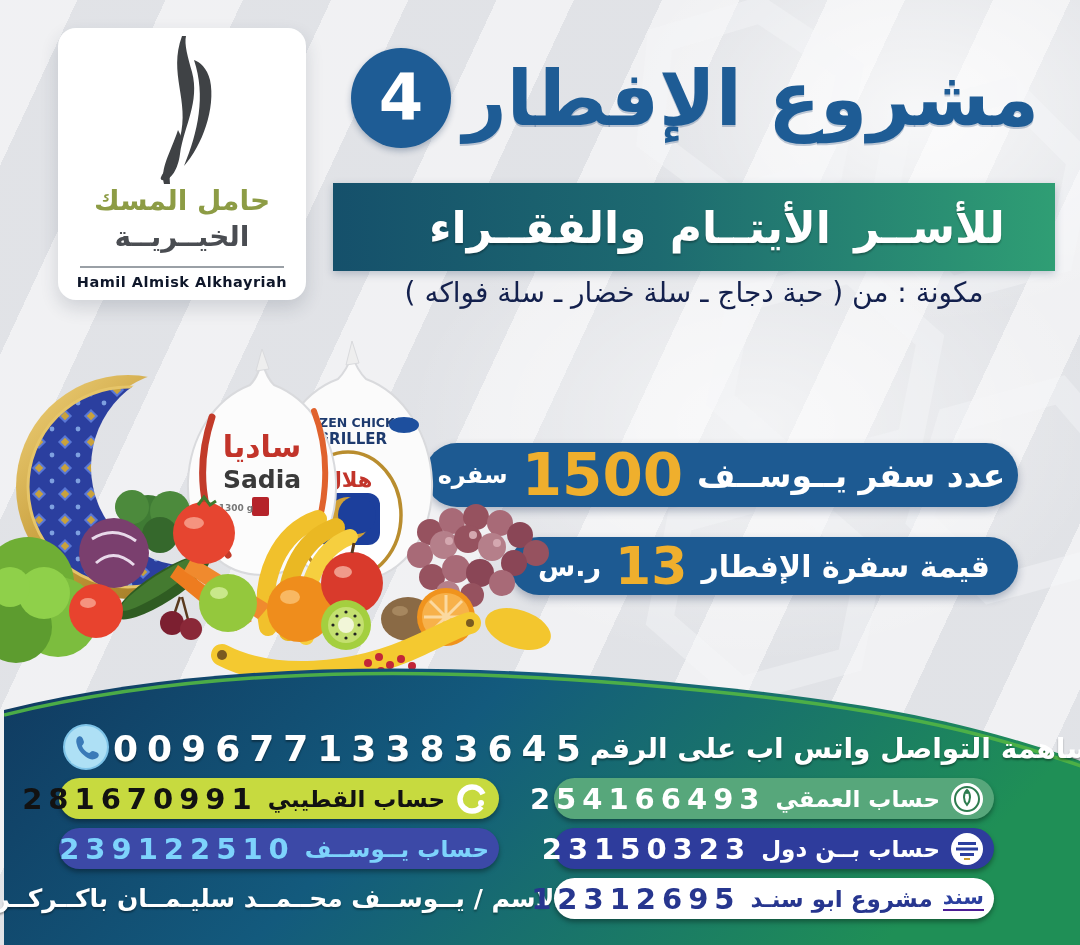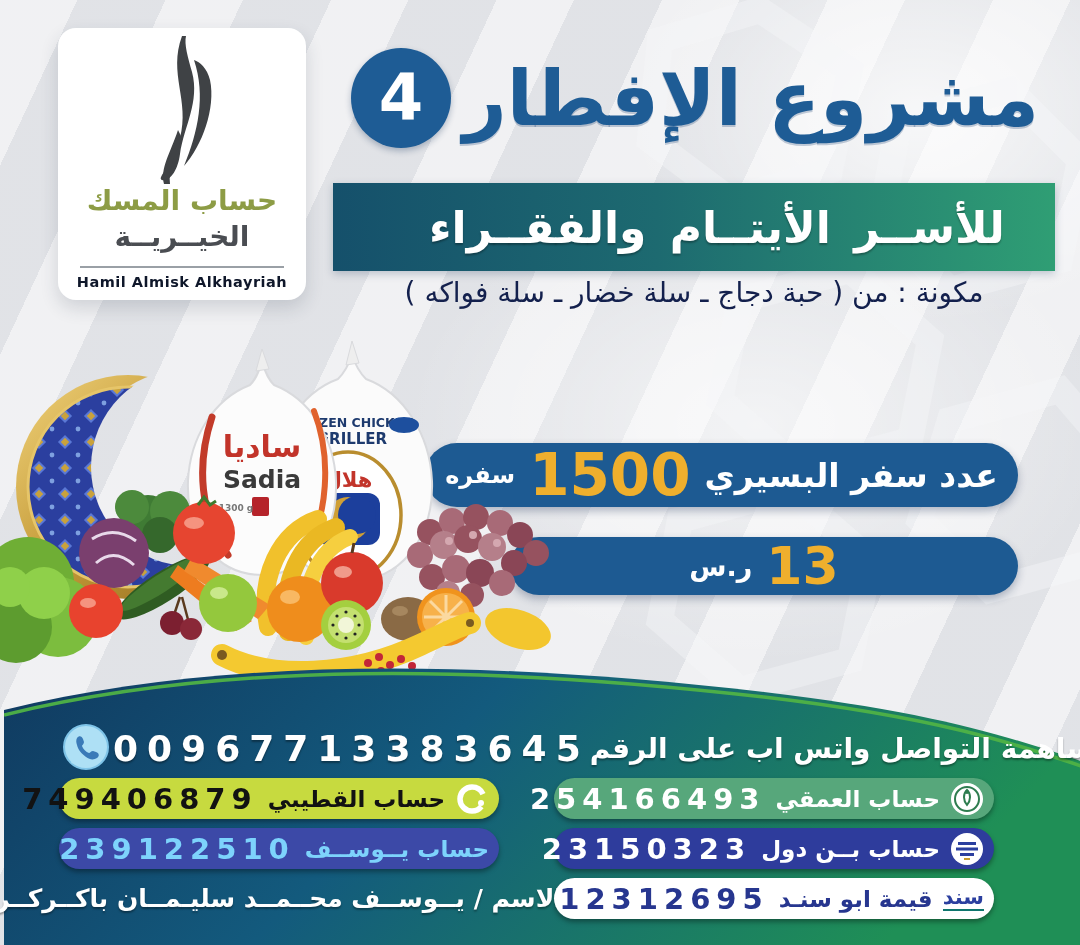--- a/index.html
+++ b/index.html
@@ -92,21 +92,21 @@
     padding:0 10px; gap:10px; box-shadow:0 3px 5px rgba(0,0,0,.35); }
   .pill .acct-label { font-size:23px; font-weight:bold; white-space:nowrap; }
   .pill .acct-number { flex:1; text-align:center; font-size:29px; font-weight:bold; letter-spacing:6px; direction:ltr; }
   .pill-green { background:#57a77b; } .pill-green .acct-label,.pill-green .acct-number { color:#ffffff; }
   .pill-lime { background:#c7da3f; } .pill-lime .acct-label,.pill-lime .acct-number { color:#121212; }
   .pill-indigo1 { background:#2e3c9c; } .pill-indigo1 .acct-label,.pill-indigo1 .acct-number { color:#ffffff; }
   .pill-indigo2 { background:#3c49a7; } .pill-indigo2 .acct-label,.pill-indigo2 .acct-number { color:#7dd3fc; }
   .pill-white { background:#ffffff; } .pill-white .acct-label,.pill-white .acct-number { color:#27368f; }
   .acct-icon { width:34px; height:34px; flex:0 0 auto; }
   .sanad-logo { font-size:21px; font-weight:bold; color:#2b3f9f; flex:0 0 auto;
-    border-bottom:2px solid #0f766e; line-height:1.1; }
+    border-bottom:2px solid #4c1d95; line-height:1.1; }
   .name-cell { display:flex; align-items:center; justify-content:center; direction:rtl;
     color:#ffffff; font-size:25px; font-weight:bold; text-shadow:0 2px 2px rgba(0,0,0,.35); white-space:nowrap; }
 </style>
 </head>
 <body>
 
 <div class="stage">
 
   <div class="bg">
     <svg class="bg-poly" style="left:620px;top:0;width:460px;height:700px" viewBox="0 0 460 700">
@@ -119,44 +119,45 @@
       </g>
     </svg>
   </div>
 
   <div class="logo-card">
     <svg class="logo-flame" viewBox="0 0 130 152">
       <path fill="#3f4245" d="M62 2 C48 40 70 66 60 104 C54 130 36 144 42 146 C50 148 58 136 60 120 C64 92 80 68 72 38 C68 24 64 10 66 2 Z"></path>
       <path fill="#3f4245" d="M74 26 C86 62 78 98 64 132 C82 112 96 74 90 46 C87 34 80 28 74 26 Z"></path>
       <path fill="#3f4245" d="M58 96 C50 120 40 134 44 150 L50 150 C48 136 56 118 62 104 Z"></path>
     </svg>
-    <div class="logo-ar1">حساب المسك</div>
+    <div class="logo-ar1">حامل المسك</div>
     <div class="logo-ar2">الخيــريــة</div>
     <div class="logo-divider"></div>
     <div class="logo-en">Hamil Almisk Alkhayriah</div>
   </div>
 
   <div class="title-row">
     <span class="title-text">مشروع الإفطار</span>
     <span class="title-badge">4</span>
   </div>
 
   <div class="banner-green">
     <span>للأســر الأيتــام والفقــراء</span>
   </div>
 
   <div class="composition">مكونة : من ( حبة دجاج ـ سلة خضار ـ سلة فواكه )</div>
 
 
   <div class="stat-pill stat-one">
-    <span class="stat-label">عدد سفر البسيري</span>
+    <span class="stat-label">عدد سفر يــوســف</span>
     <span class="stat-value">1500</span>
     <span class="stat-unit">سفره</span>
   </div>
   <div class="stat-pill stat-two">
+    <span class="stat-label">قيمة سفرة الإفطار</span>
     <span class="stat-value">13</span>
     <span class="stat-unit">ر.س</span>
   </div>
 
   <svg class="art" viewBox="0 0 580 365">
     <defs>
       <linearGradient id="gold" x1="0" y1="0" x2="1" y2="1">
         <stop offset="0" stop-color="#f0d27a"></stop>
           <stop offset=".5" stop-color="#c49a38"></stop>
           <stop offset="1" stop-color="#8f6a1e"></stop>
@@ -356,21 +357,21 @@
     </div>
 
     <div class="accounts">
 
       <div class="pill pill-lime">
         <svg class="acct-icon" viewBox="0 0 34 34">
           <circle cx="17" cy="17" r="12" fill="none" stroke="#ffffff" stroke-width="5.5" stroke-dasharray="62 14" stroke-dashoffset="-8"></circle>
           <circle cx="26" cy="21" r="3" fill="#ffffff"></circle>
         </svg>
         <span class="acct-label">حساب القطيبي</span>
-        <span class="acct-number">749406879</span>
+        <span class="acct-number">281670991</span>
       </div>
 
       <div class="pill pill-green">
         <svg class="acct-icon" viewBox="0 0 34 34">
           <circle cx="17" cy="17" r="16" fill="#ffffff"></circle>
           <circle cx="17" cy="17" r="12" fill="none" stroke="#2e7d4f" stroke-width="2"></circle>
           <path d="M17,8 C13,12 13,18 17,23 C21,18 21,12 17,8 Z" fill="none" stroke="#2e7d4f" stroke-width="2"></path>
           <circle cx="17" cy="10" r="2" fill="#2e7d4f"></circle>
         </svg>
         <span class="acct-label">حساب العمقي</span>
@@ -391,19 +392,19 @@
           <rect x="14" y="26" width="6" height="2" fill="#c79a2e"></rect>
         </svg>
         <span class="acct-label">حساب بــن دول</span>
         <span class="acct-number">23150323</span>
       </div>
 
       <div class="name-cell">الاسم / يــوســف محــمــد سليـمــان باكــركــر</div>
 
       <div class="pill pill-white">
         <span class="sanad-logo">سند</span>
-        <span class="acct-label">قيمة ابو سنـد</span>
+        <span class="acct-label">مشروع ابو سنـد</span>
         <span class="acct-number">12312695</span>
       </div>
     </div>
   </div>
 
 </div>
 
 </body></html>

